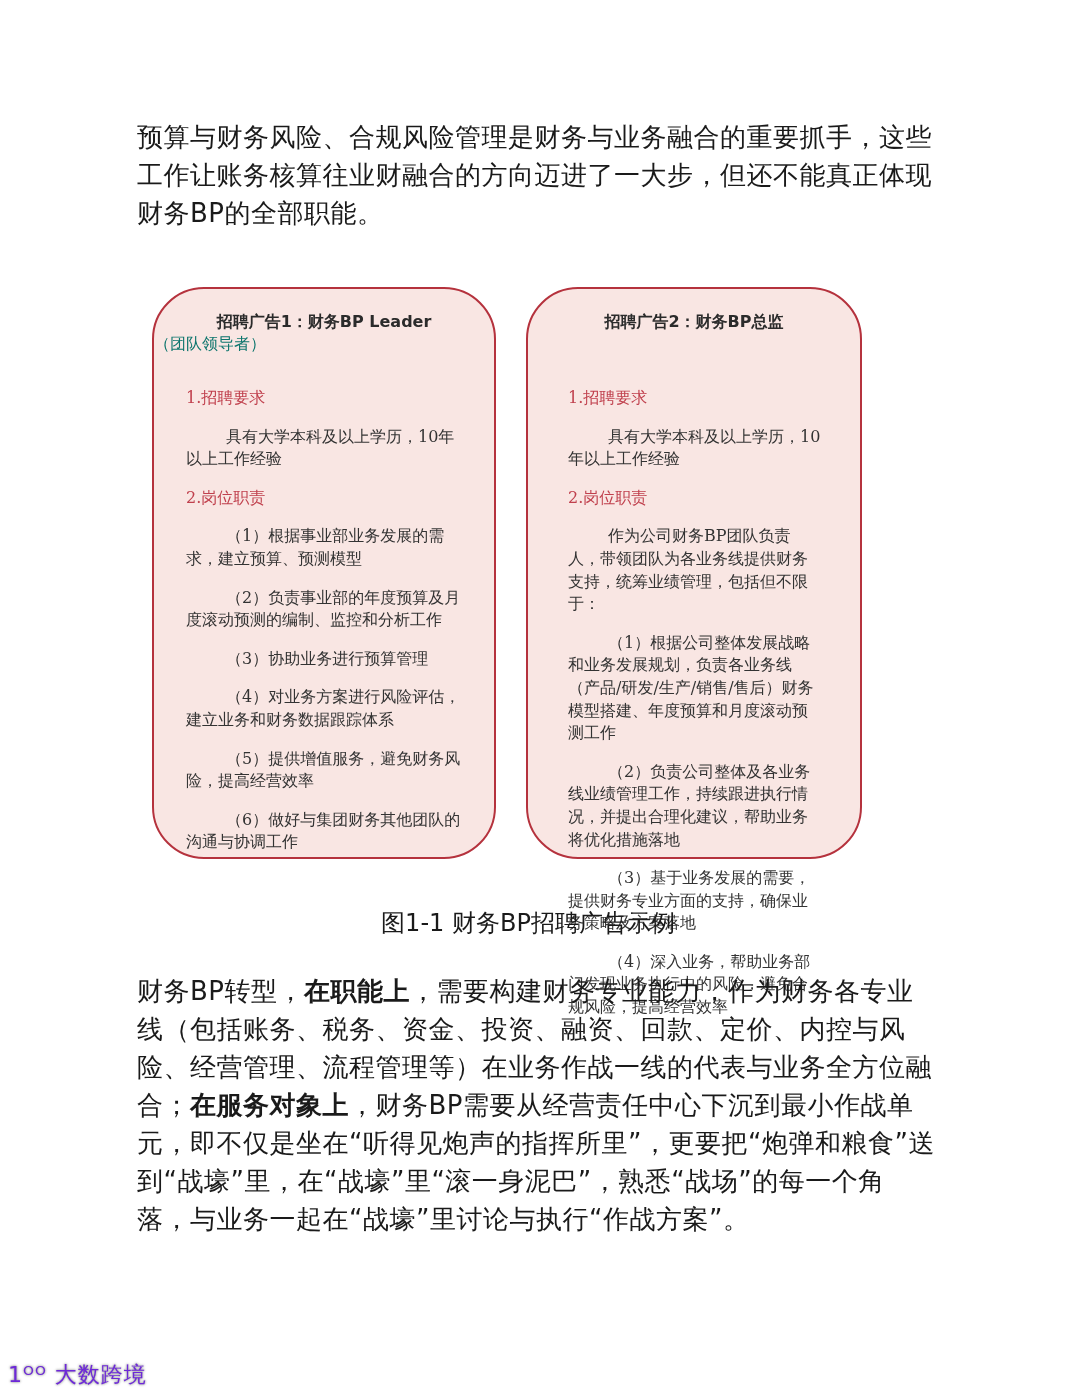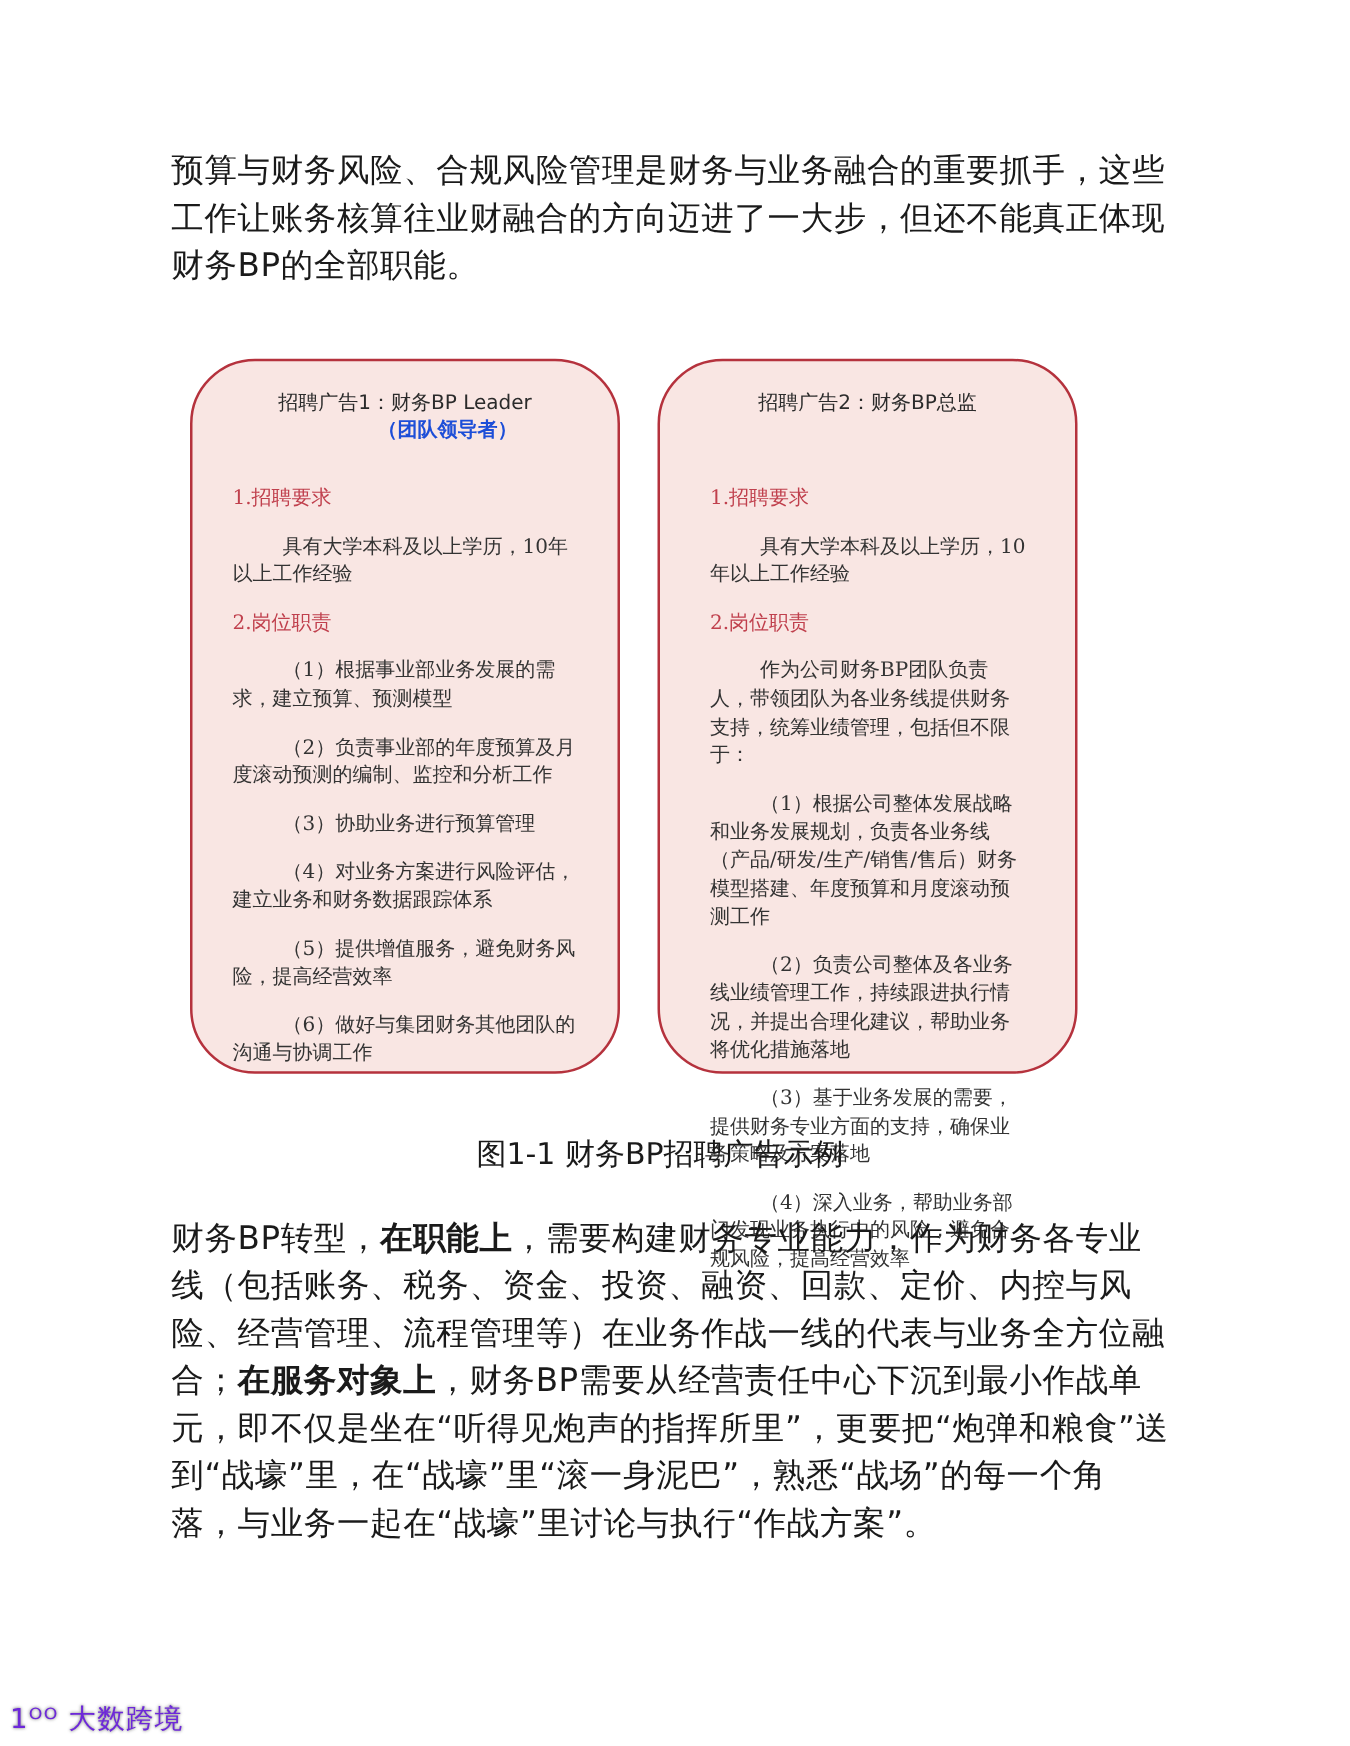--- a/index.html
+++ b/index.html
@@ -6,25 +6,25 @@
   body { width: 1080px; height: 1397px; position: relative; overflow: hidden;
          font-family: "DejaVu Sans", "Liberation Sans", sans-serif; color: #1a1a1a; }
   .para { position: absolute; left: 137px; width: 800px; font-size: 26px; line-height: 38px;
           letter-spacing: 0.5px; margin: 0; }
   #p1 { top: 118px; }
   .box { position: absolute; top: 287px; height: 572px; box-sizing: border-box;
          border: 2px solid #b5323d; border-radius: 52px; background: #f9e6e3; }
   #box1 { left: 152px; width: 344px; }
   #box2 { left: 526px; width: 336px; }
   .box-title { font-family: "DejaVu Sans", sans-serif; font-size: 16px; color: #2b2b2b;
-               text-align: center; font-weight: normal; line-height: 22px; }
+               text-align: center; font-weight: bold; line-height: 22px; }
   #box1 .box-title { margin-top: 22px; }
   #box2 .box-title { margin-top: 22px; }
-  .box-sub { font-family: "DejaVu Sans", sans-serif; font-size: 16px; color: #1d4ed8;
-             font-weight: bold; line-height: 22px; padding-left: 148px; }
+  .box-sub { font-family: "DejaVu Sans", sans-serif; font-size: 16px; color: #0f766e;
+             font-weight: normal; line-height: 22px; }
   .box-body { position: absolute; left: 16px; right: 14px; font-family: "DejaVu Serif", "Liberation Serif", serif;
               font-size: 16px; line-height: 22.6px; color: #333; }
   #box1 .box-body { top: 82px; }
   #box2 .box-body { top: 82px; left: 24px; right: 22px; }
   .sec-head { color: #c0404d; }
   .indent { text-indent: 2.5em; }
   .box-body p { margin: 16px; }
   #caption { position: absolute; top: 907px; left: 0; width: 1056px; text-align: center;
              font-size: 24px; color: #1a1a1a; }
   #p2 { top: 972px; }

